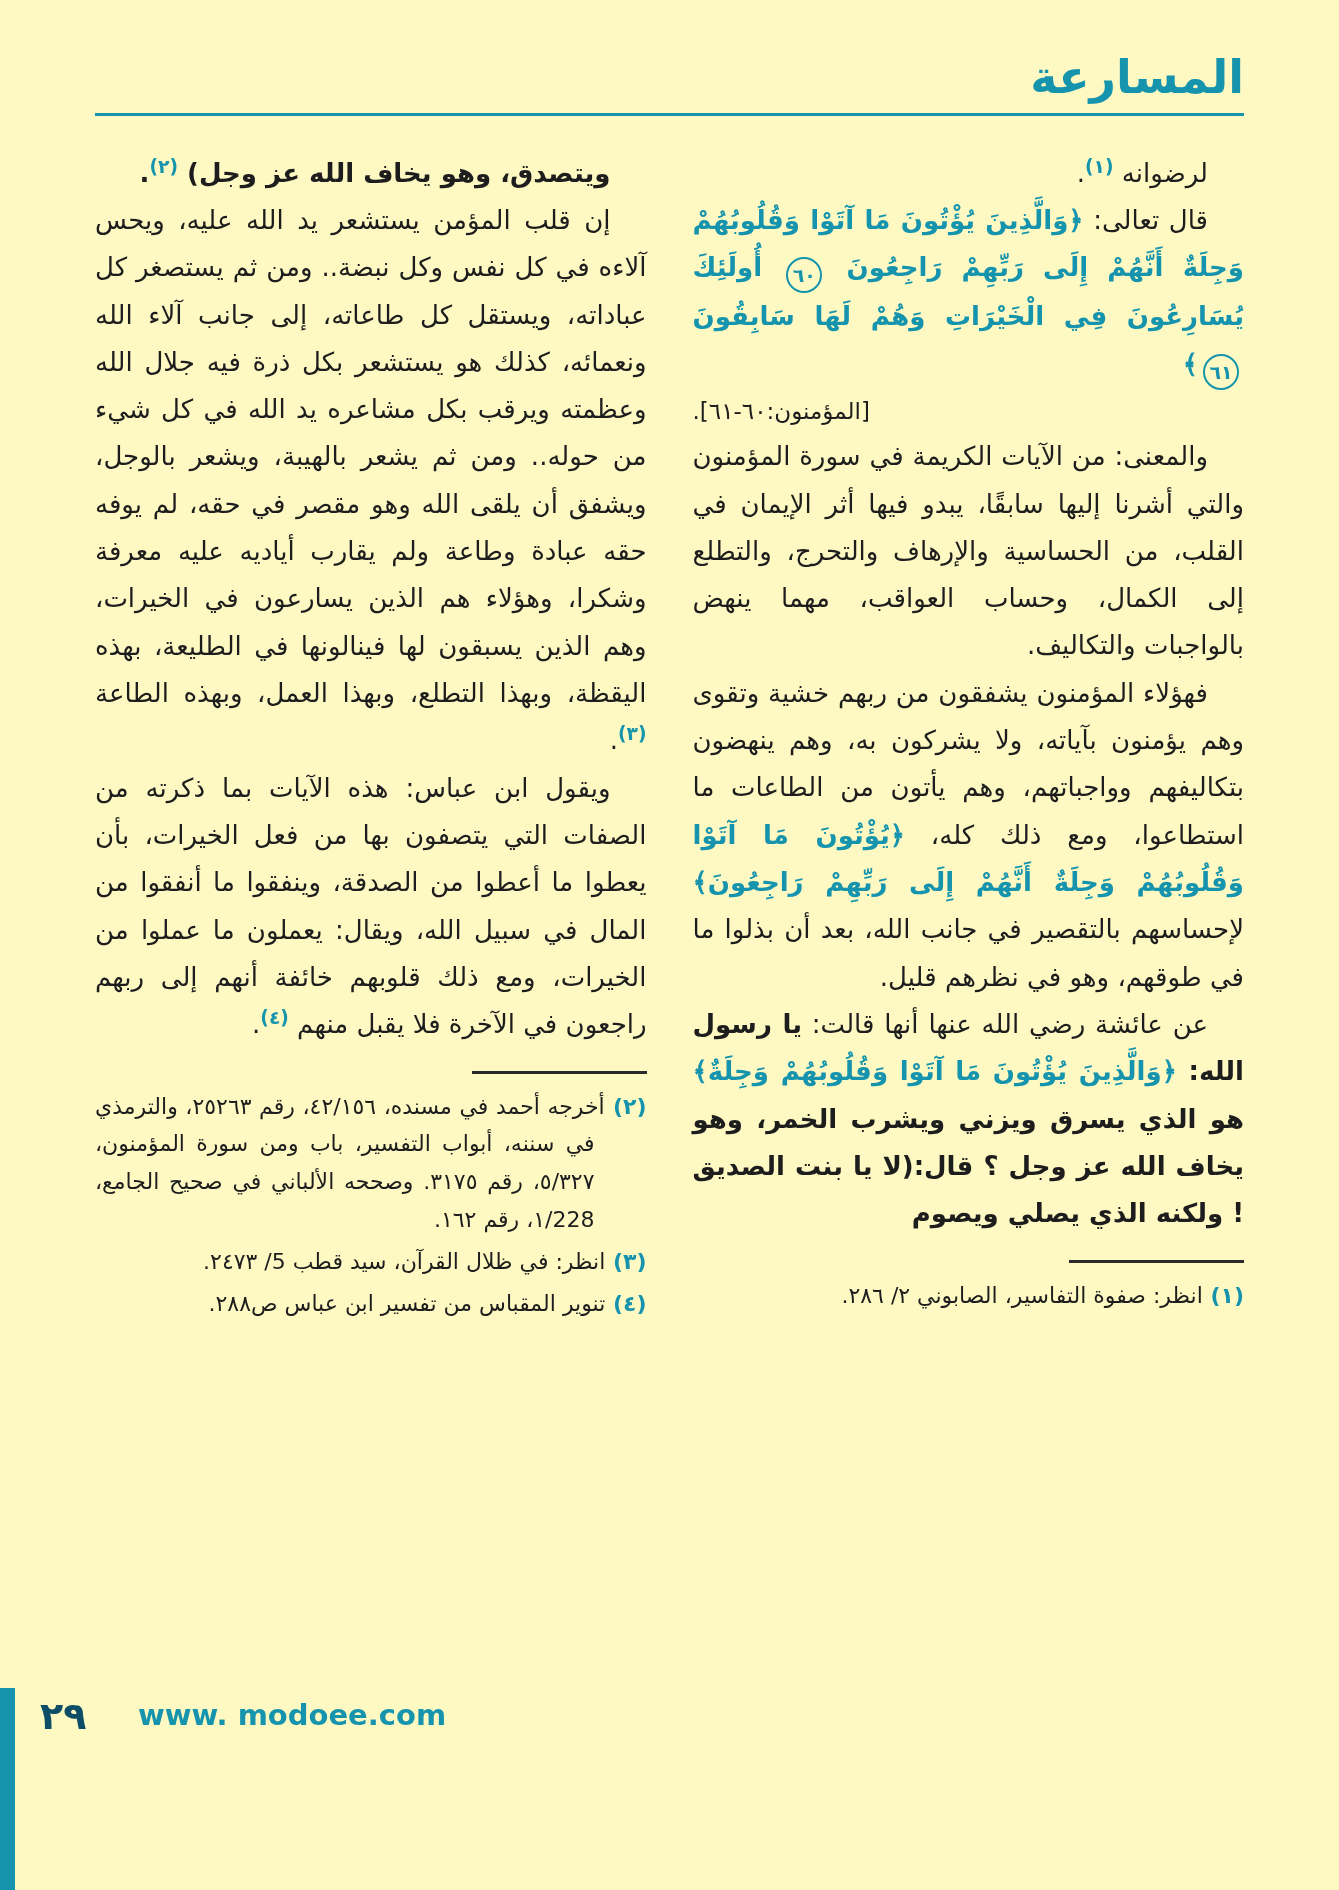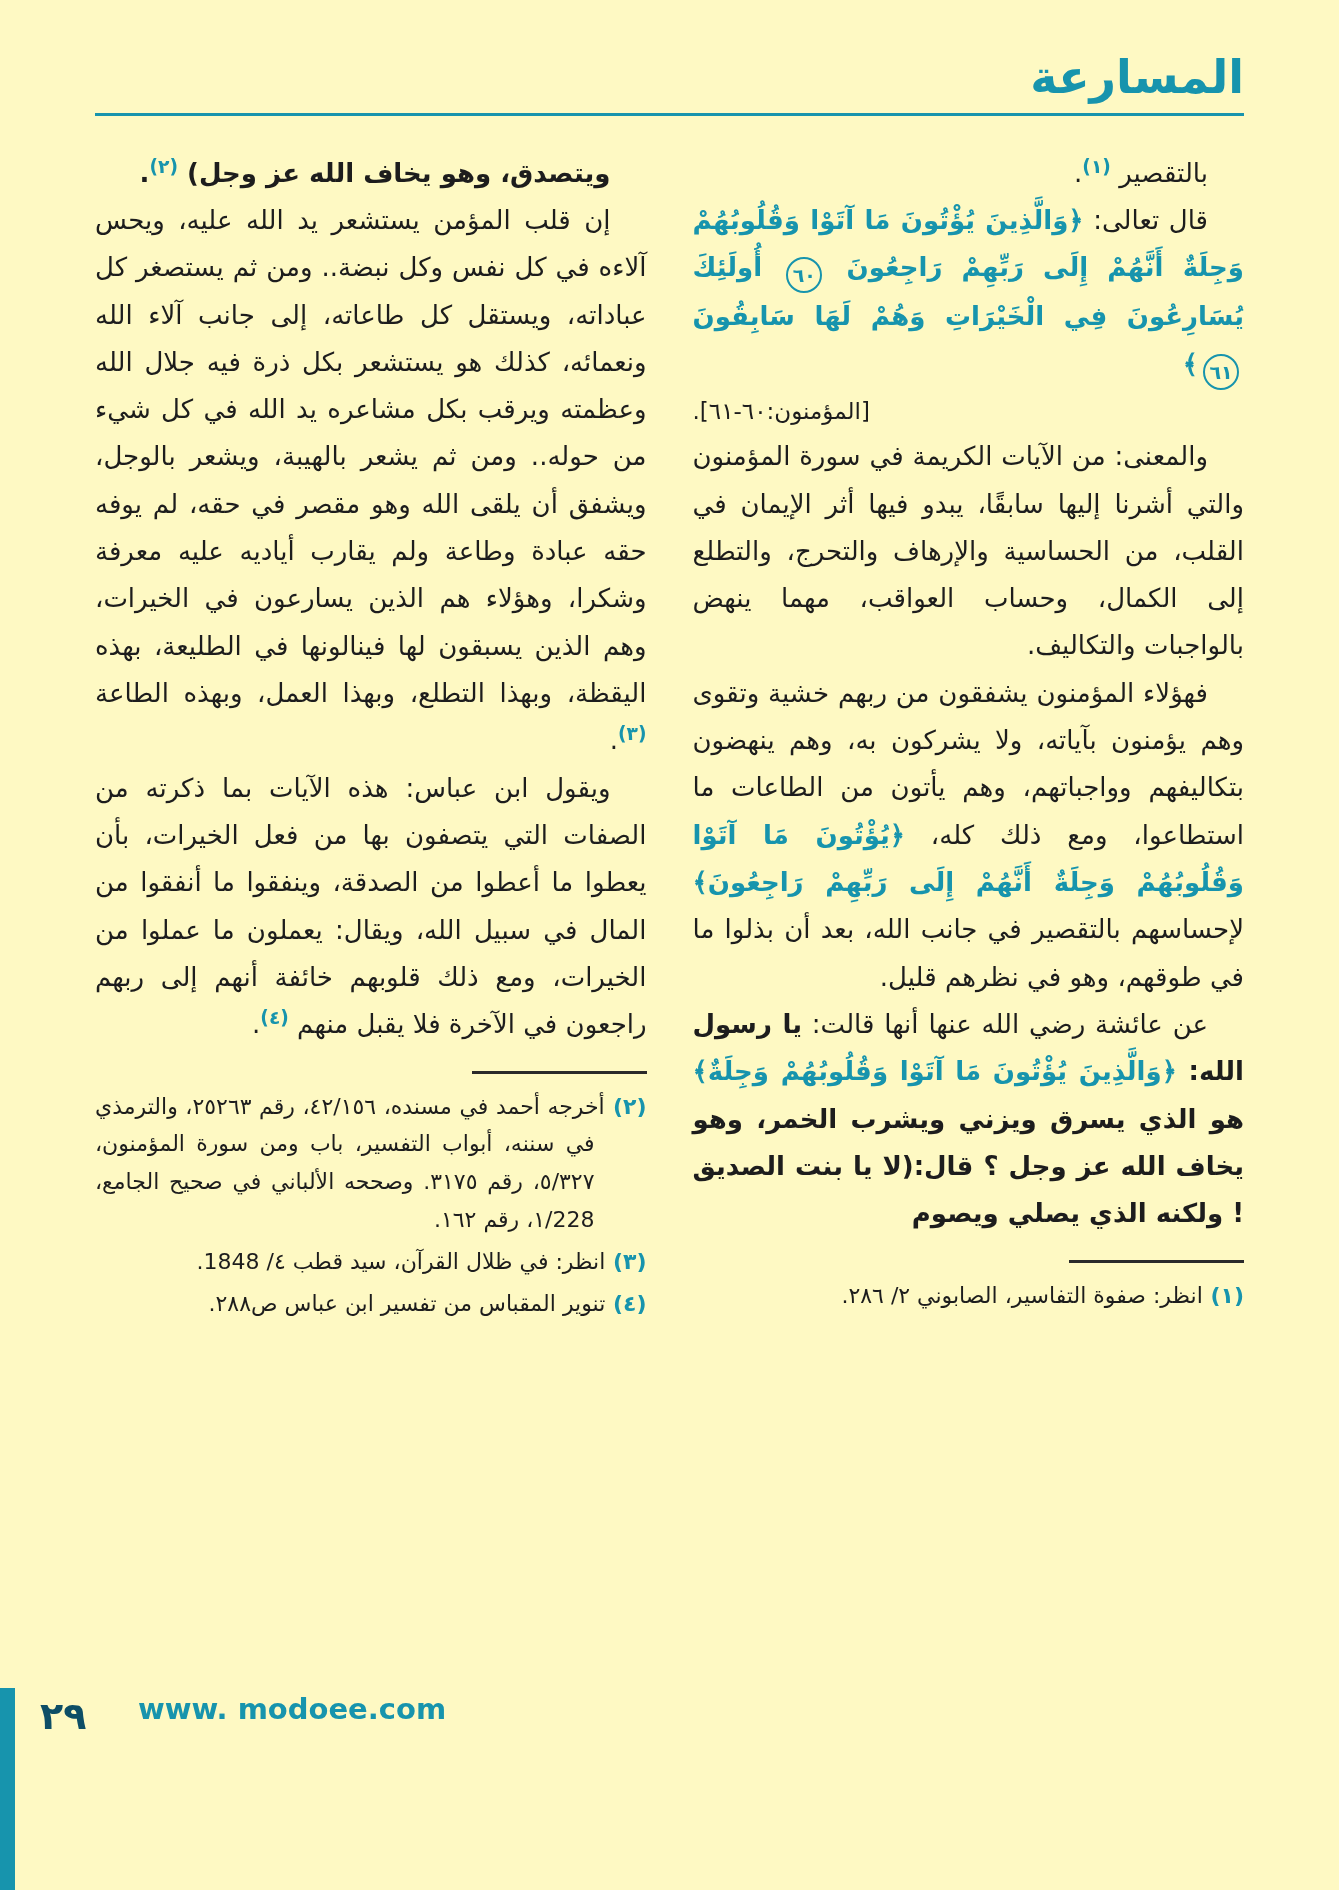--- a/index.html
+++ b/index.html
@@ -107,42 +107,42 @@
   .page-number{
     position:absolute;
     left:40px;bottom:152px;
     font-size:38px;
     font-weight:bold;
     color:var(--pagenum);
     direction:rtl;
   }
   .website{
     position:absolute;
-    left:138px;bottom:164px;
+    left:138px;bottom:158px;
     font-size:29px;
     font-weight:bold;
     color:var(--accent);
     direction:ltr;
   }
 </style>
 </head>
 <body>
 
 <div class="page">
 
   <header class="page-header">
     <div class="book-title">المسارعة</div>
     <hr class="header-rule">
   </header>
 
   <main class="columns">
 
     <section class="col">
       <div>
-          <p class="para"><span class="seg-normal">بالتقصير </span><span class="seg-fnref">(١)</span><span class="seg-normal">.</span></p>
+          <p class="para"><span class="seg-normal">لرضوانه </span><span class="seg-fnref">(١)</span><span class="seg-normal">.</span></p>
           <p class="para"><span class="seg-normal">قال تعالى: </span><span class="seg-quran">﴿وَالَّذِينَ يُؤْتُونَ مَا آتَوْا وَقُلُوبُهُمْ وَجِلَةٌ أَنَّهُمْ إِلَى رَبِّهِمْ رَاجِعُونَ </span><span class="seg-ayah">٦٠</span><span class="seg-quran"> أُولَئِكَ يُسَارِعُونَ فِي الْخَيْرَاتِ وَهُمْ لَهَا سَابِقُونَ </span><span class="seg-ayah">٦١</span><span class="seg-quran">﴾</span></p>
           <p class="para verse-ref"><span class="seg-ref">[المؤمنون:٦٠-٦١].</span></p>
           <p class="para"><span class="seg-normal">والمعنى: من الآيات الكريمة في سورة المؤمنون والتي أشرنا إليها سابقًا، يبدو فيها أثر الإيمان في القلب، من الحساسية والإرهاف والتحرج، والتطلع إلى الكمال، وحساب العواقب، مهما ينهض بالواجبات والتكاليف.</span></p>
           <p class="para"><span class="seg-normal">فهؤلاء المؤمنون يشفقون من ربهم خشية وتقوى وهم يؤمنون بآياته، ولا يشركون به، وهم ينهضون بتكاليفهم وواجباتهم، وهم يأتون من الطاعات ما استطاعوا، ومع ذلك كله، </span><span class="seg-quran">﴿يُؤْتُونَ مَا آتَوْا وَقُلُوبُهُمْ وَجِلَةٌ أَنَّهُمْ إِلَى رَبِّهِمْ رَاجِعُونَ﴾</span><span class="seg-normal"> لإحساسهم بالتقصير في جانب الله، بعد أن بذلوا ما في طوقهم، وهو في نظرهم قليل.</span></p>
           <p class="para"><span class="seg-normal">عن عائشة رضي الله عنها أنها قالت: </span><span class="seg-bold">يا رسول الله: </span><span class="seg-quran">﴿وَالَّذِينَ يُؤْتُونَ مَا آتَوْا وَقُلُوبُهُمْ وَجِلَةٌ﴾</span><span class="seg-bold"> هو الذي يسرق ويزني ويشرب الخمر، وهو يخاف الله عز وجل ؟ قال:(لا يا بنت الصديق ! ولكنه الذي يصلي ويصوم</span></p>
         </div>
       <div class="fn-sep"></div>
       <div>
           <p class="footnote"><span class="fn-num">(١) </span><span>انظر: صفوة التفاسير، الصابوني ٢/ ٢٨٦.</span></p>
         </div>
@@ -150,21 +150,21 @@
 
     <section class="col">
       <div>
           <p class="para"><span class="seg-bold">ويتصدق، وهو يخاف الله عز وجل) </span><span class="seg-fnref">(٢)</span><span class="seg-bold">.</span></p>
           <p class="para"><span class="seg-normal">إن قلب المؤمن يستشعر يد الله عليه، ويحس آلاءه في كل نفس وكل نبضة.. ومن ثم يستصغر كل عباداته، ويستقل كل طاعاته، إلى جانب آلاء الله ونعمائه، كذلك هو يستشعر بكل ذرة فيه جلال الله وعظمته ويرقب بكل مشاعره يد الله في كل شيء من حوله.. ومن ثم يشعر بالهيبة، ويشعر بالوجل، ويشفق أن يلقى الله وهو مقصر في حقه، لم يوفه حقه عبادة وطاعة ولم يقارب أياديه عليه معرفة وشكرا، وهؤلاء هم الذين يسارعون في الخيرات، وهم الذين يسبقون لها فينالونها في الطليعة، بهذه اليقظة، وبهذا التطلع، وبهذا العمل، وبهذه الطاعة </span><span class="seg-fnref">(٣)</span><span class="seg-normal">.</span></p>
           <p class="para"><span class="seg-normal">ويقول ابن عباس: هذه الآيات بما ذكرته من الصفات التي يتصفون بها من فعل الخيرات، بأن يعطوا ما أعطوا من الصدقة، وينفقوا ما أنفقوا من المال في سبيل الله، ويقال: يعملون ما عملوا من الخيرات، ومع ذلك قلوبهم خائفة أنهم إلى ربهم راجعون في الآخرة فلا يقبل منهم </span><span class="seg-fnref">(٤)</span><span class="seg-normal">.</span></p>
         </div>
       <div class="fn-sep"></div>
       <div>
           <p class="footnote"><span class="fn-num">(٢) </span><span>أخرجه أحمد في مسنده، ٤٢/١٥٦، رقم ٢٥٢٦٣، والترمذي في سننه، أبواب التفسير، باب ومن سورة المؤمنون، ٥/٣٢٧، رقم ٣١٧٥. وصححه الألباني في صحيح الجامع، ١/228، رقم ١٦٢.</span></p>
-          <p class="footnote"><span class="fn-num">(٣) </span><span>انظر: في ظلال القرآن، سيد قطب ٤/ 1848.</span></p>
+          <p class="footnote"><span class="fn-num">(٣) </span><span>انظر: في ظلال القرآن، سيد قطب 5/ ٢٤٧٣.</span></p>
           <p class="footnote"><span class="fn-num">(٤) </span><span>تنوير المقباس من تفسير ابن عباس ص٢٨٨.</span></p>
         </div>
     </section>
 
   </main>
 
   <footer>
     <div class="spine"></div>
     <div class="page-number">٢٩</div>
     <div class="website">www. modoee.com</div>

